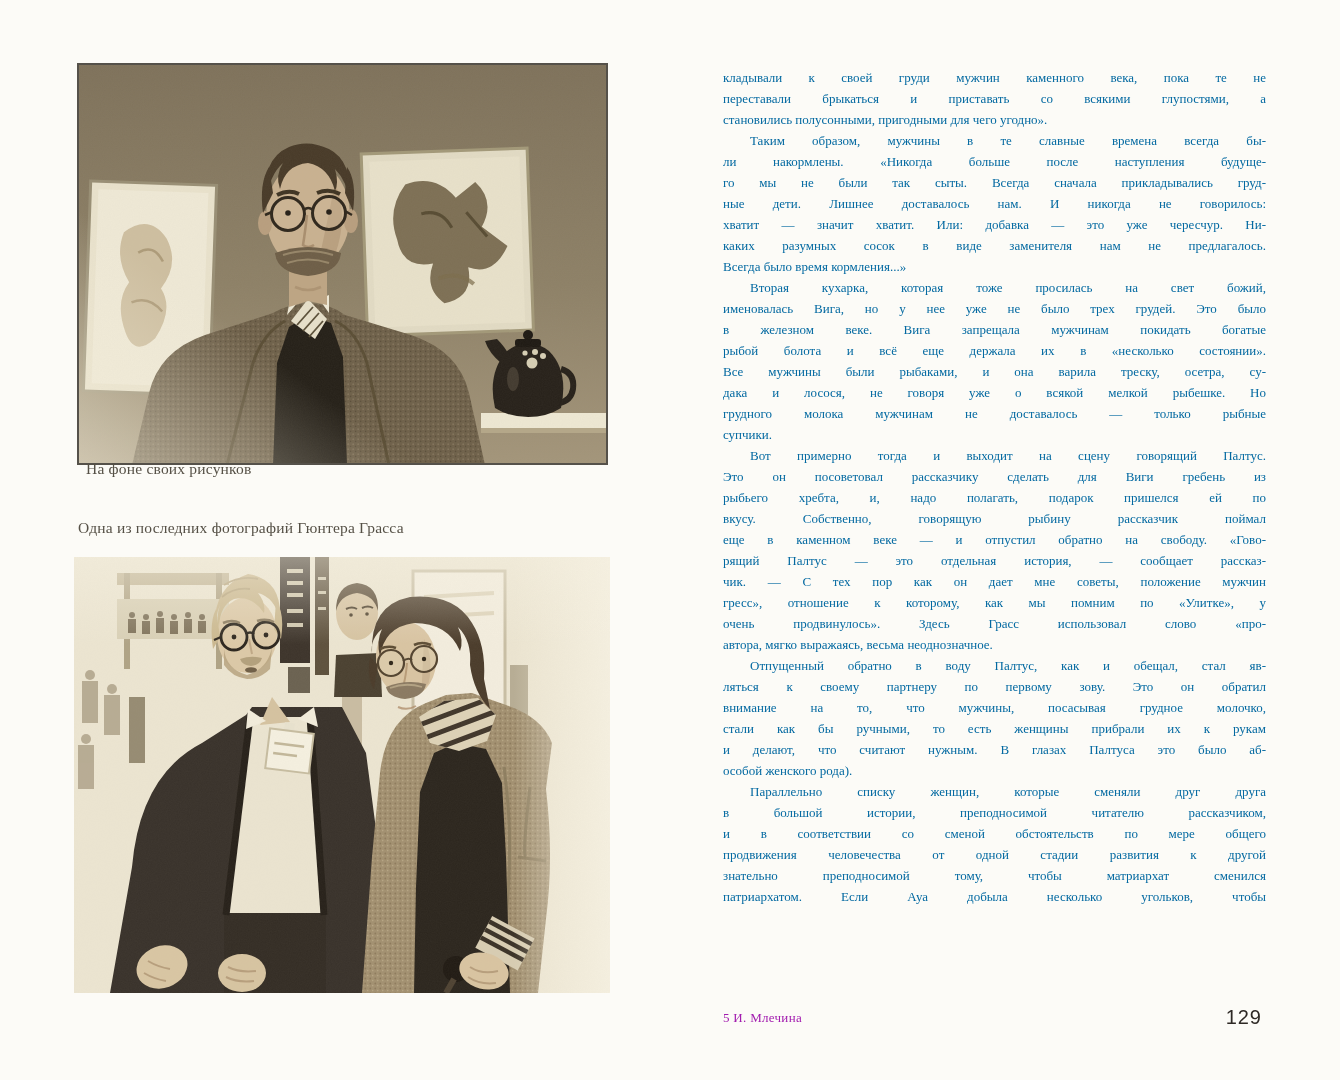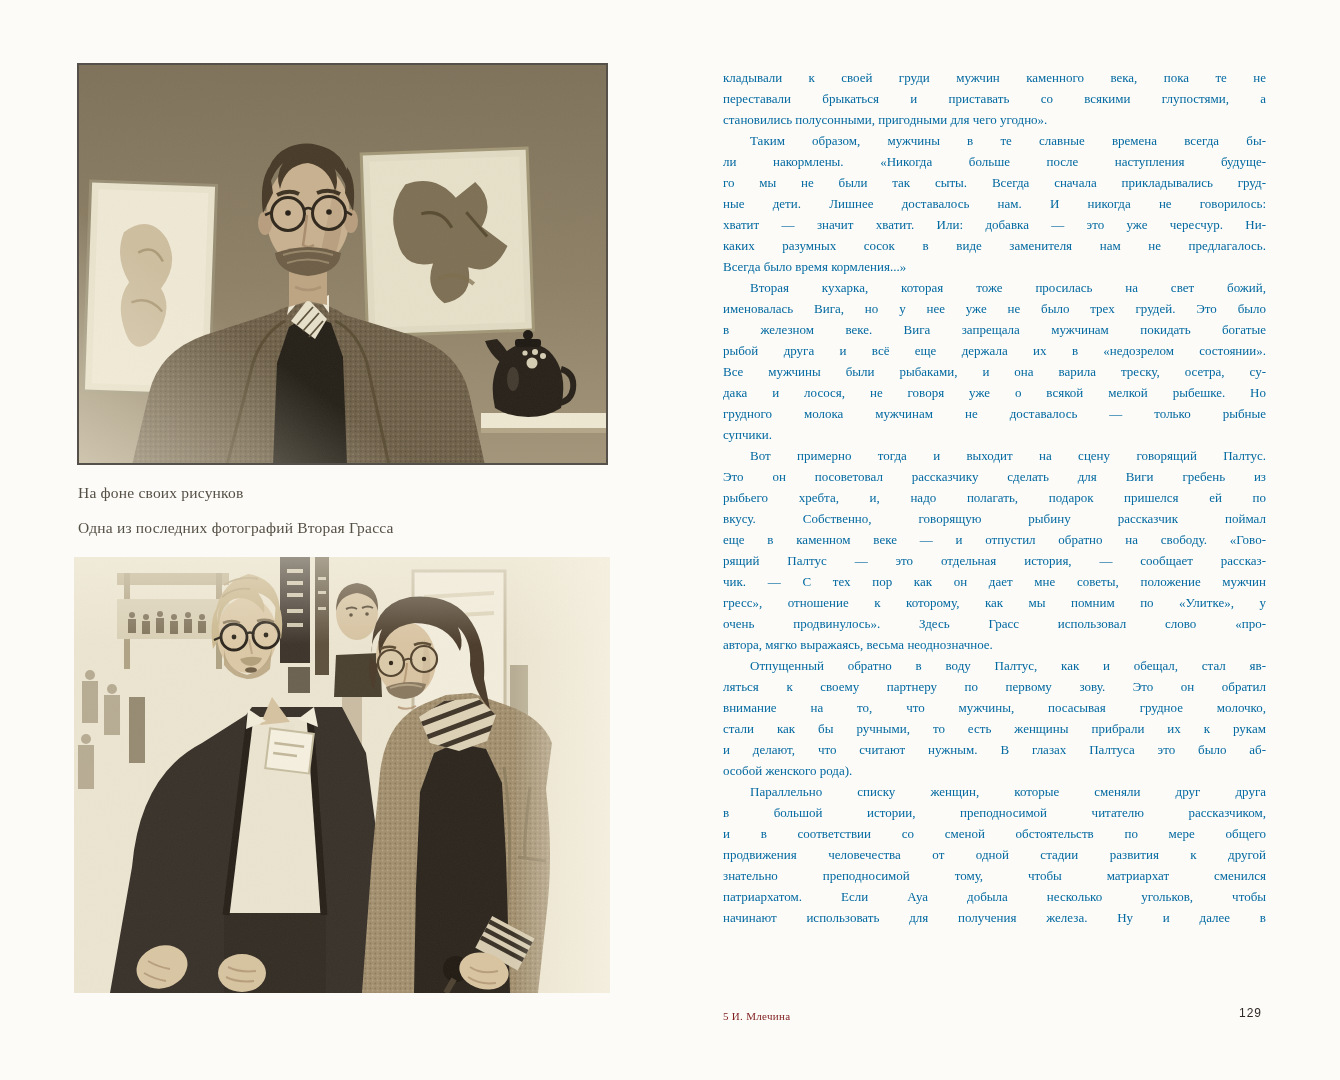--- a/index.html
+++ b/index.html
@@ -13,42 +13,42 @@
   .page-right{left:670px;width:670px;}
 
   .photo{position:absolute;margin:0;padding:0;line-height:0;}
   .photo-top{left:77px;top:63px;width:531px;height:402px;}
   .photo-bottom{left:74px;top:557px;width:536px;height:436px;}
 
   .caption{
     position:absolute;left:78px;width:520px;
     font-size:15.5px;color:#555046;letter-spacing:.2px;line-height:18px;
   }
-  .caption-1{top:484px;}
+  .caption-1{top:460px;margin-left:8px;}
   .caption-2{top:519px;}
 
   .body-text{
     position:absolute;left:53px;top:67px;width:543px;
     font-size:13px;line-height:21px;color:#0369a1;
   }
   .line{
     text-align:justify;text-align-last:justify;
     white-space:nowrap;height:21px;overflow:visible;
   }
   .line.para-end{text-align-last:left;}
   .line.indent{text-indent:27px;}
 
   .footer{
     position:absolute;left:53px;top:1006px;width:543px;height:22px;
   }
   .footer .sig{
-    position:absolute;left:0;top:4px;font-size:11px;color:#7f1d1d;letter-spacing:.3px;
+    position:absolute;left:0;top:4px;font-size:13px;color:#a21caf;letter-spacing:.3px;
   }
   .footer .folio{
-    position:absolute;right:4px;top:0;font-size:12px;color:#2e2925;letter-spacing:1px;
+    position:absolute;right:4px;top:0;font-size:20px;color:#2e2925;letter-spacing:1px;
     font-family:"Liberation Sans","DejaVu Sans",sans-serif;
   }
 </style>
 </head>
 <body>
 
 <div class="spread">
 
   <div class="page page-left">
 
@@ -153,21 +153,21 @@
           <path d="M218,224 Q231,230 244,224" stroke="#a98e6e" stroke-width="2.5" fill="none" opacity="0.8"></path>
         </g>
 
         <rect x="0" y="0" width="531" height="402" fill="url(#glare1)"></rect>
         <rect x="0" y="0" width="531" height="402" filter="url(#gr1)"></rect>
         <rect x="1" y="1" width="529" height="400" fill="none" stroke="#55514a" stroke-width="2"></rect>
       </svg>
     </figure>
 
     <div class="caption caption-1">На фоне своих рисунков</div>
-    <div class="caption caption-2">Одна из последних фотографий Вторая Грасса</div>
+    <div class="caption caption-2">Одна из последних фотографий Гюнтера Грасса</div>
 
     <figure class="photo photo-bottom">
       <svg viewBox="0 0 536 436" width="536" height="436">
         <defs>
           <pattern id="tw2" width="5" height="5" patternUnits="userSpaceOnUse">
             <rect width="5" height="5" fill="#a29070"></rect>
             <circle cx="1.3" cy="1.5" r="0.9" fill="#8d7a5b"></circle>
             <circle cx="3.7" cy="3.6" r="0.8" fill="#b7a583"></circle>
           </pattern>
           <linearGradient id="washR" x1="0" y1="0" x2="1" y2="0">
@@ -356,21 +356,21 @@
         <div class="line indent">Таким образом, мужчины в те славные времена всегда бы-</div>
         <div class="line">ли накормлены. «Никогда больше после наступления будуще-</div>
         <div class="line">го мы не были так сыты. Всегда сначала прикладывались груд-</div>
         <div class="line">ные дети. Лишнее доставалось нам. И никогда не говорилось:</div>
         <div class="line">хватит — значит хватит. Или: добавка — это уже чересчур. Ни-</div>
         <div class="line">каких разумных сосок в виде заменителя нам не предлагалось.</div>
         <div class="line para-end">Всегда было время кормления...»</div>
         <div class="line indent">Вторая кухарка, которая тоже просилась на свет божий,</div>
         <div class="line">именовалась Вига, но у нее уже не было трех грудей. Это было</div>
         <div class="line">в железном веке. Вига запрещала мужчинам покидать богатые</div>
-        <div class="line">рыбой друга и всё еще держала их в «недозрелом состоянии».</div>
+        <div class="line">рыбой болота и всё еще держала их в «несколько состоянии».</div>
         <div class="line">Все мужчины были рыбаками, и она варила треску, осетра, су-</div>
         <div class="line">дака и лосося, не говоря уже о всякой мелкой рыбешке. Но</div>
         <div class="line">грудного молока мужчинам не доставалось — только рыбные</div>
         <div class="line para-end">супчики.</div>
         <div class="line indent">Вот примерно тогда и выходит на сцену говорящий Палтус.</div>
         <div class="line">Это он посоветовал рассказчику сделать для Виги гребень из</div>
         <div class="line">рыбьего хребта, и, надо полагать, подарок пришелся ей по</div>
         <div class="line">вкусу. Собственно, говорящую рыбину рассказчик поймал</div>
         <div class="line">еще в каменном веке — и отпустил обратно на свободу. «Гово-</div>
         <div class="line">рящий Палтус — это отдельная история, — сообщает рассказ-</div>
@@ -383,21 +383,20 @@
         <div class="line">внимание на то, что мужчины, посасывая грудное молочко,</div>
         <div class="line">стали как бы ручными, то есть женщины прибрали их к рукам</div>
         <div class="line">и делают, что считают нужным. В глазах Палтуса это было аб-</div>
         <div class="line para-end">особой женского рода).</div>
         <div class="line indent">Параллельно списку женщин, которые сменяли друг друга</div>
         <div class="line">в большой истории, преподносимой читателю рассказчиком,</div>
         <div class="line">и в соответствии со сменой обстоятельств по мере общего</div>
         <div class="line">продвижения человечества от одной стадии развития к другой</div>
         <div class="line">знательно преподносимой тому, чтобы матриархат сменился</div>
         <div class="line">патриархатом. Если Ауа добыла несколько угольков, чтобы</div>
-        <div class="line">начинают использовать для получения железа. Ну и далее в</div>
       </div>
     <div class="footer">
       <span class="sig">5 И. Млечина</span>
       <span class="folio">129</span>
     </div>
   </div>
 
 </div>
 
 </body></html>

